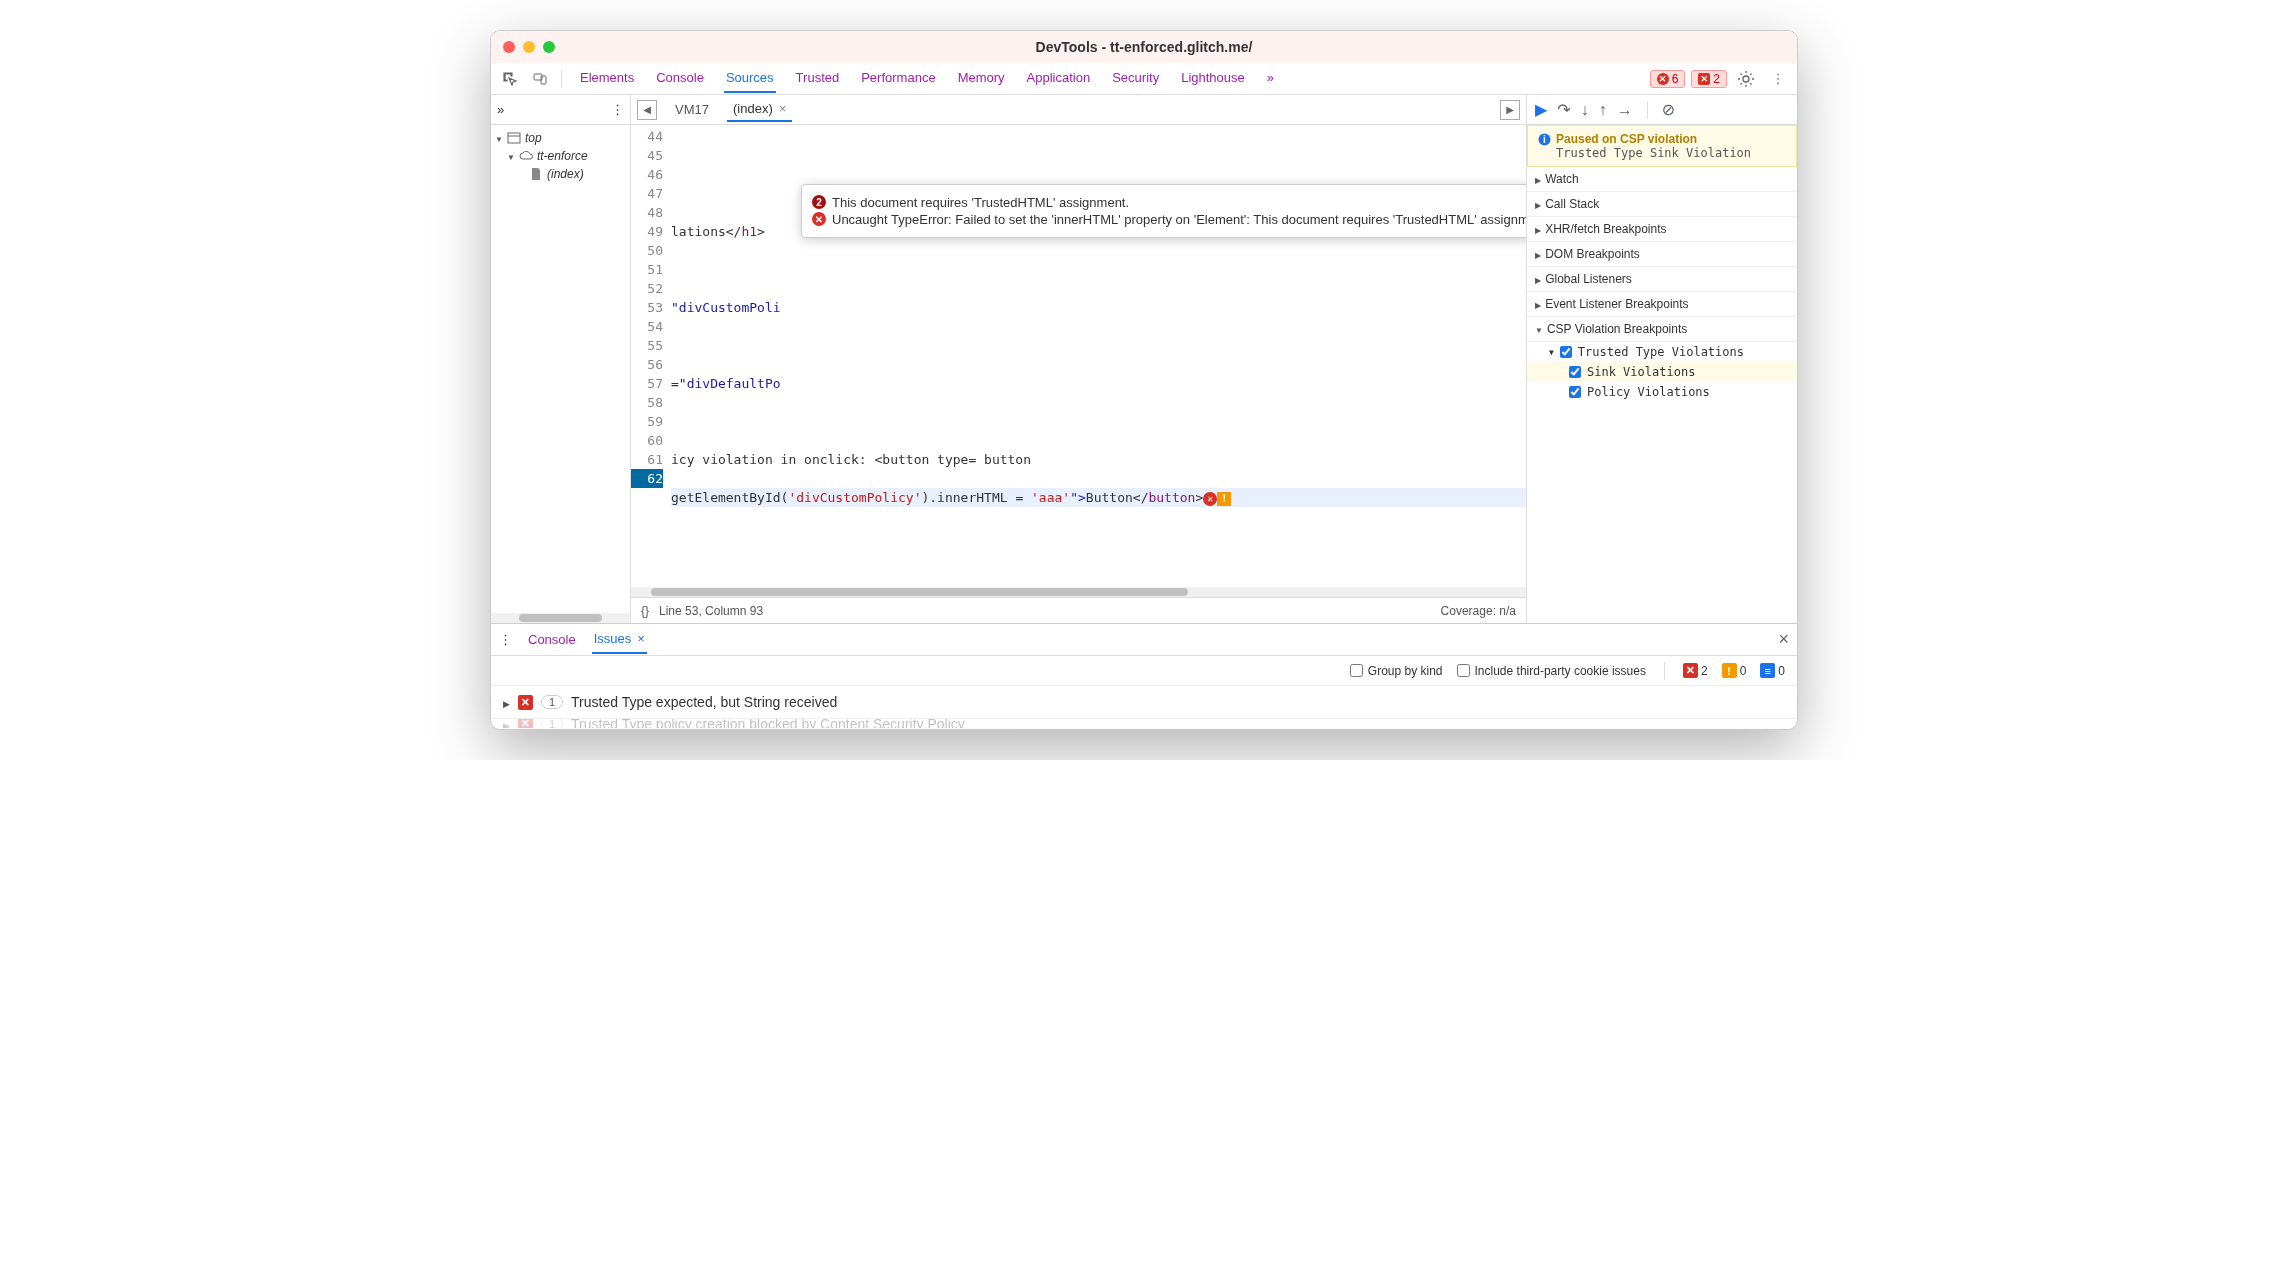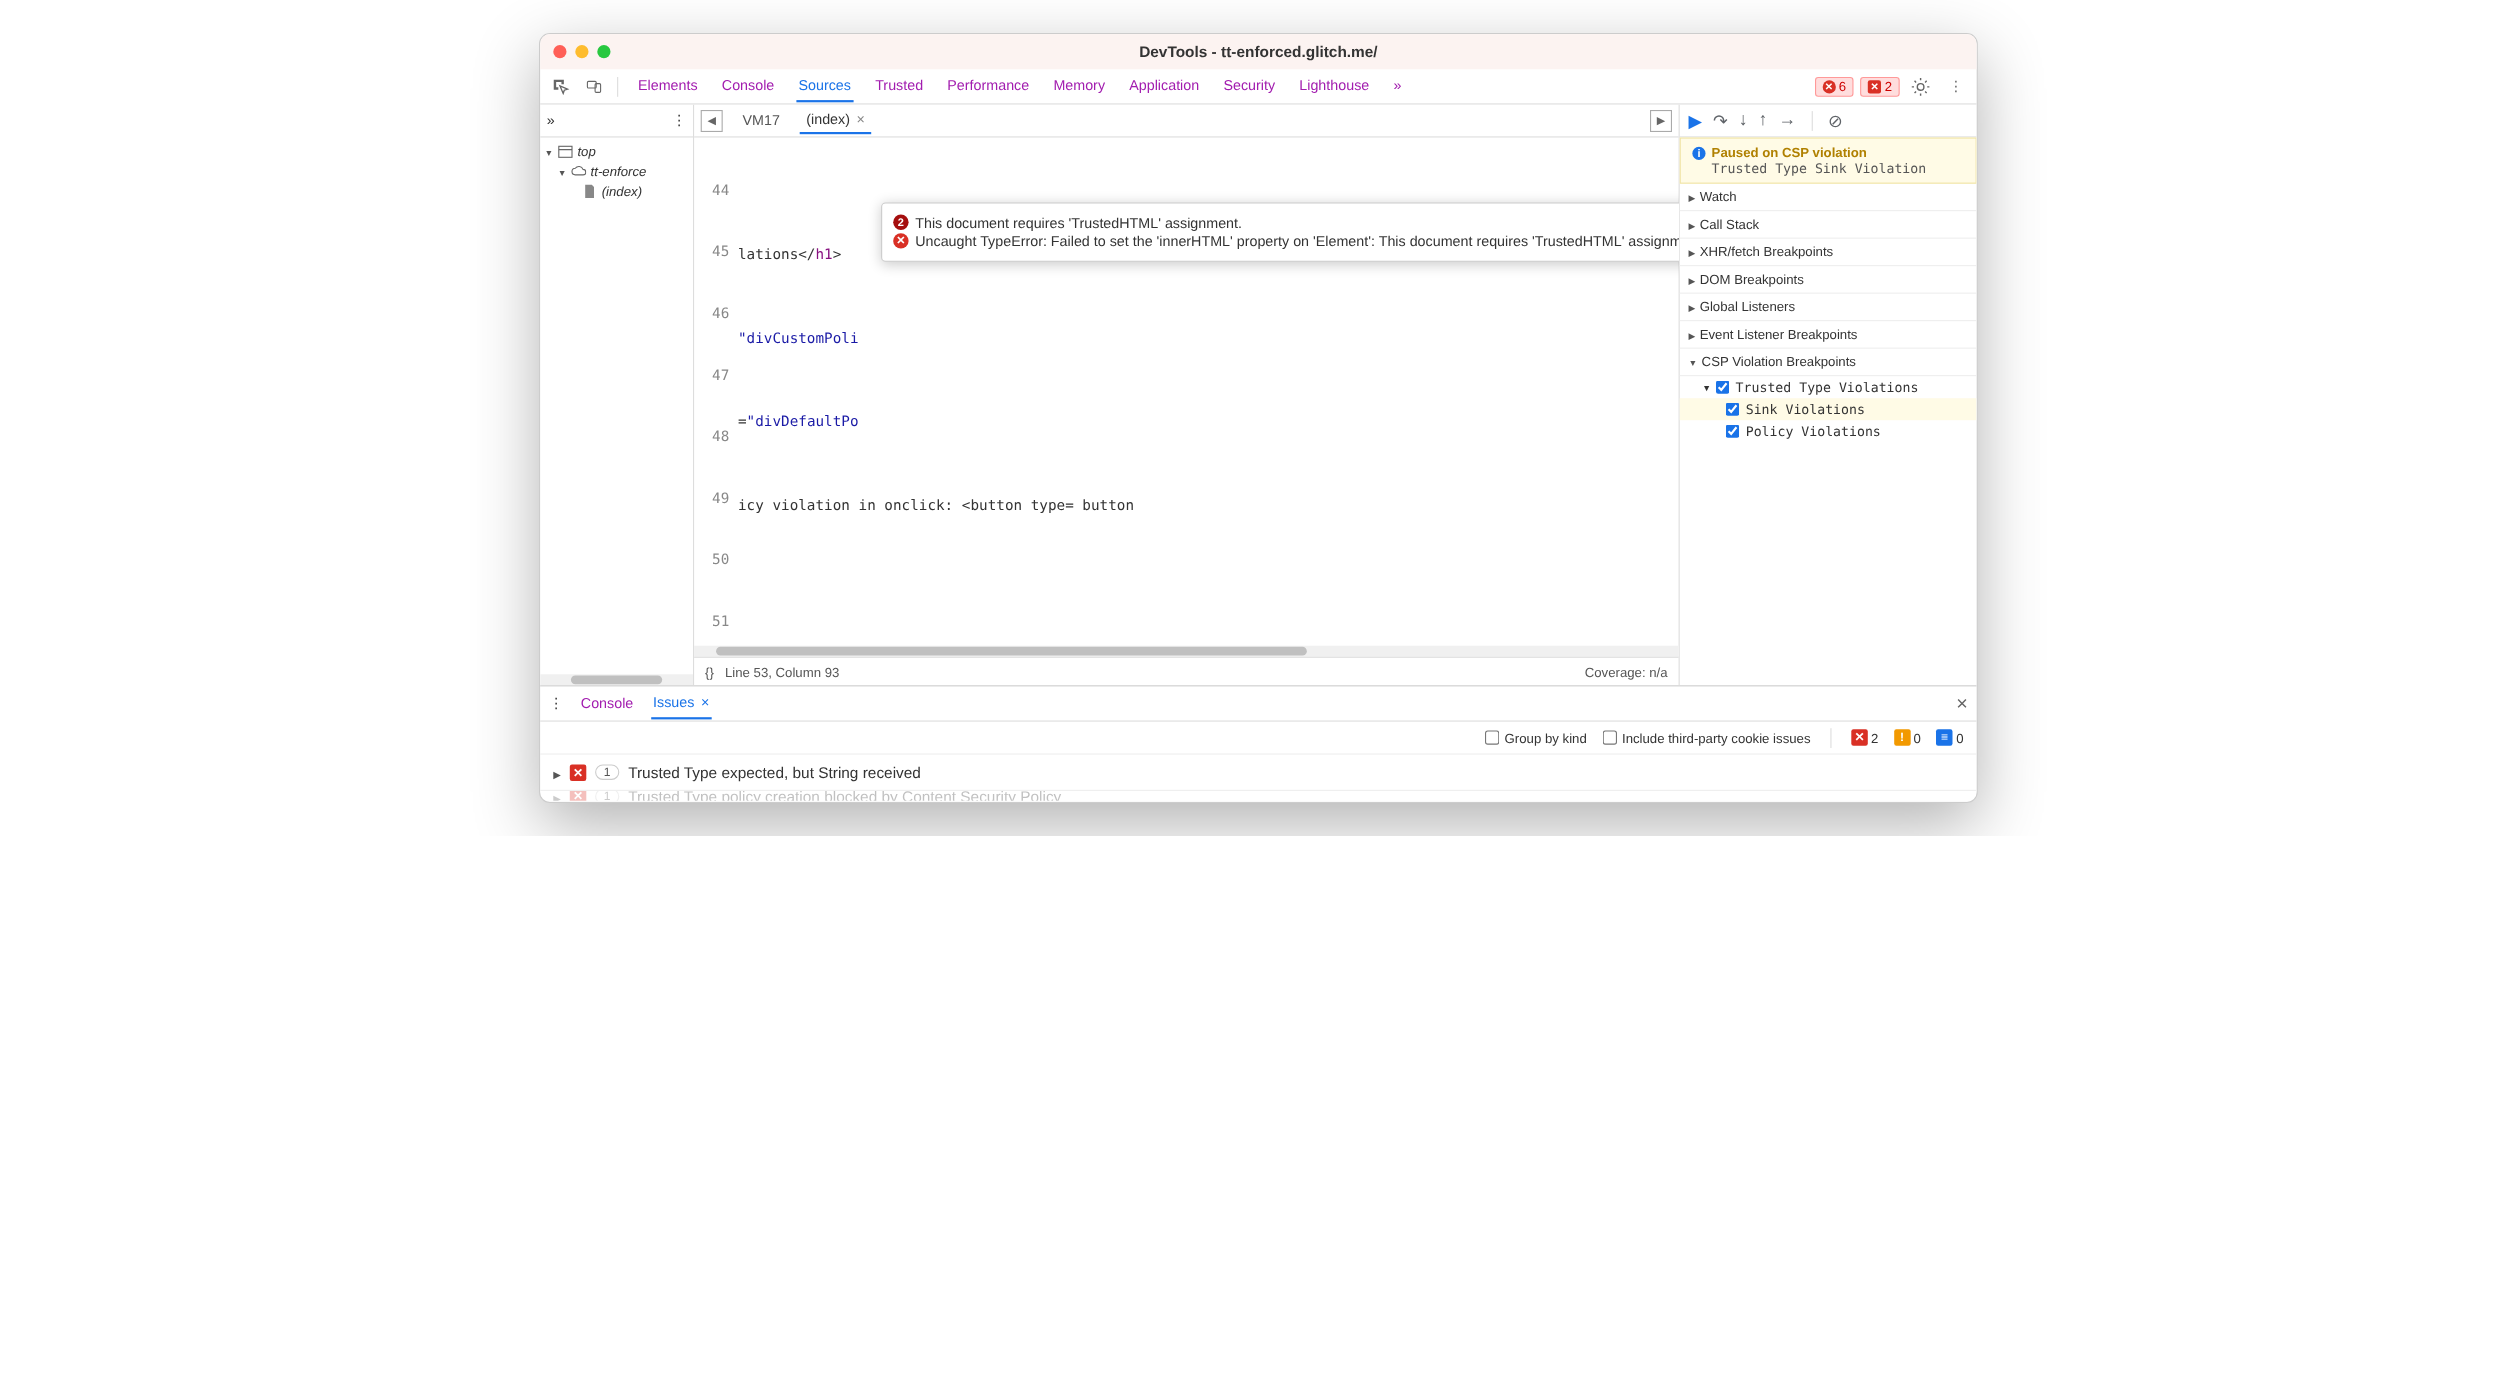--- a/index.html
+++ b/index.html
@@ -32,21 +32,21 @@
   .tree-row.i2 { padding-left: 34px; }
   .tree-row .tri::before { content: "▼"; font-size: 8px; color: #555;}
   .center { flex: 1; display: flex; flex-direction: column; border-right: 1px solid #ddd; }
   .filetabs { height: 30px; border-bottom: 1px solid #ddd; display: flex; align-items: center; padding: 0 6px; gap: 12px; }
   .filetab { padding: 4px 6px; color: #555; display: flex; gap: 6px; align-items: center;}
   .filetab.active { border-bottom: 2px solid #1a73e8; color: #333; }
   .filetab .close { color: #888; }
   .ftb-icon { width: 20px; height: 20px; border: 1px solid #aaa; display: flex; align-items: center; justify-content: center; font-size: 10px; color: #666;}
   .editor { flex: 1; display: flex; font-family: Menlo, Consolas, monospace; font-size: 13px; overflow: hidden; position: relative; }
   .gutter { width: 40px; text-align: right; color: #888; padding-right: 8px; line-height: 19px; padding-top: 2px;}
-  .gutter div { height: 19px; margin-top: 37px; }
+  .gutter div { height: 19px; }
   .gutter .hl { background: #0369a1; color: #fff; }
   .code { flex: 1; line-height: 19px; padding-top: 2px; white-space: pre; position: relative; overflow-x: hidden;}
   .code div { height: 19px; }
   .code .hl-line { background: #e8f0fe; }
   .tag { color: #881280; }
   .str { color: #1a1aa6; }
   .str2 { color: #c41a16; }
   .err-ico { display: inline-flex; width: 14px; height: 14px; background: #d93025; color: #fff; border-radius: 50%; font-size: 10px; align-items: center; justify-content: center; font-weight: bold; vertical-align: middle;}
   .err-ico-dark { background: #a50e0e; }
   .warn-ico { display: inline-flex; width: 14px; height: 14px; background: #f29900; color: #fff; font-size: 10px; align-items: center; justify-content: center; font-weight: bold; vertical-align: middle;}
@@ -212,20 +212,21 @@
         <div class="code">
 <div></div>
 <div></div>
 <div><span>lations&lt;/</span><span class="tag">h1</span><span>&gt;</span></div>
 <div></div>
 <div><span class="str">"divCustomPoli</span></div>
 <div></div>
 <div><span>=</span><span class="str">"divDefaultPo</span></div>
 <div></div>
 <div><span>icy violation in onclick: &lt;button type= button</span></div>
+<div class="hl-line"><span>getElementById(</span><span class="str2">'divCustomPolicy'</span><span>).innerHTML = </span><span class="str2">'aaa'</span><span class="str">"&gt;</span><span>Button</span><span>&lt;/</span><span class="tag">button</span><span>&gt;</span><span class="err-ico">✕</span><span class="warn-ico">!</span></div>
 <div></div>
 <div></div>
 
 
 
 
 
 
 
         </div>

